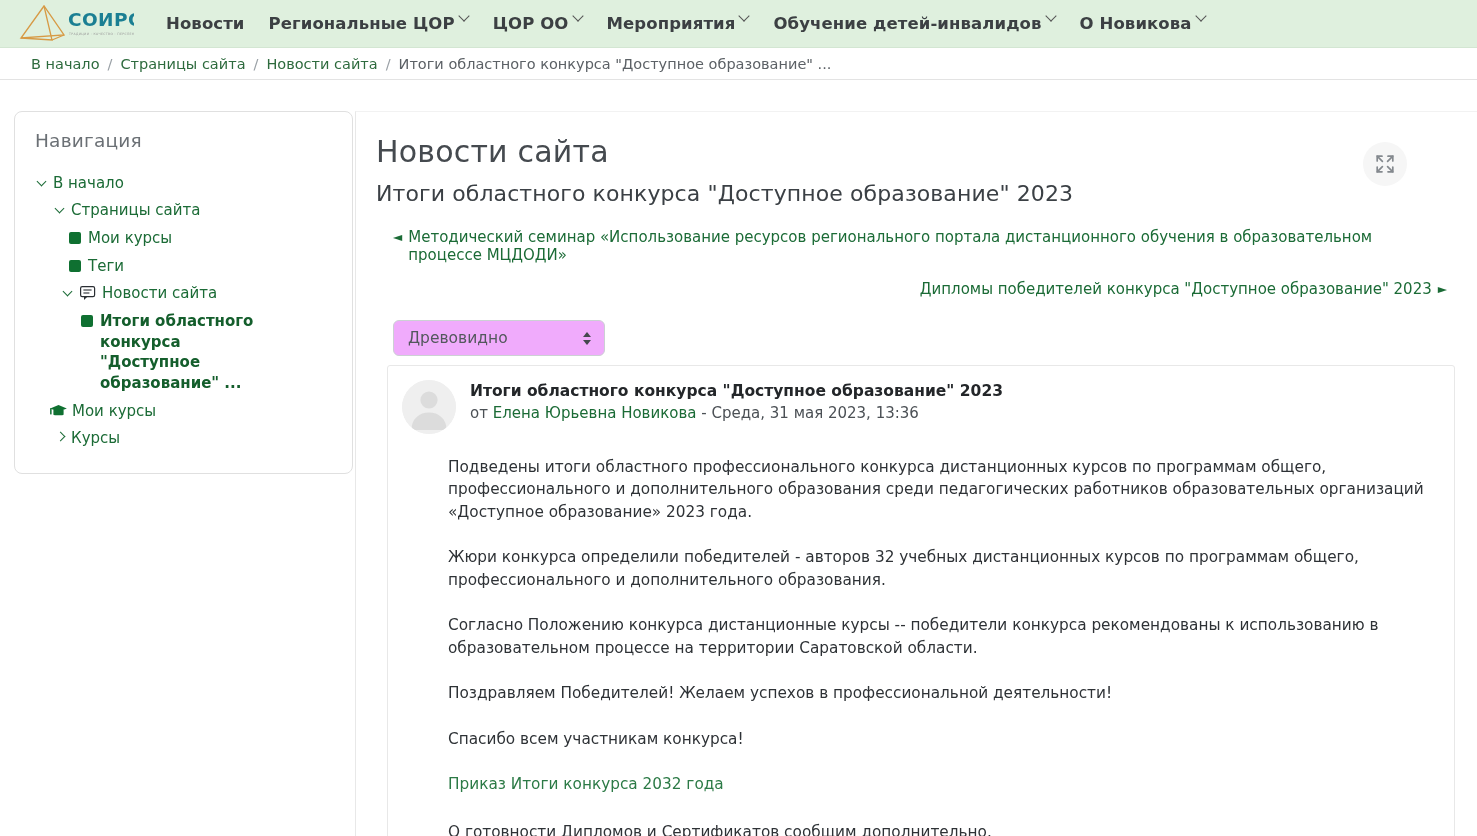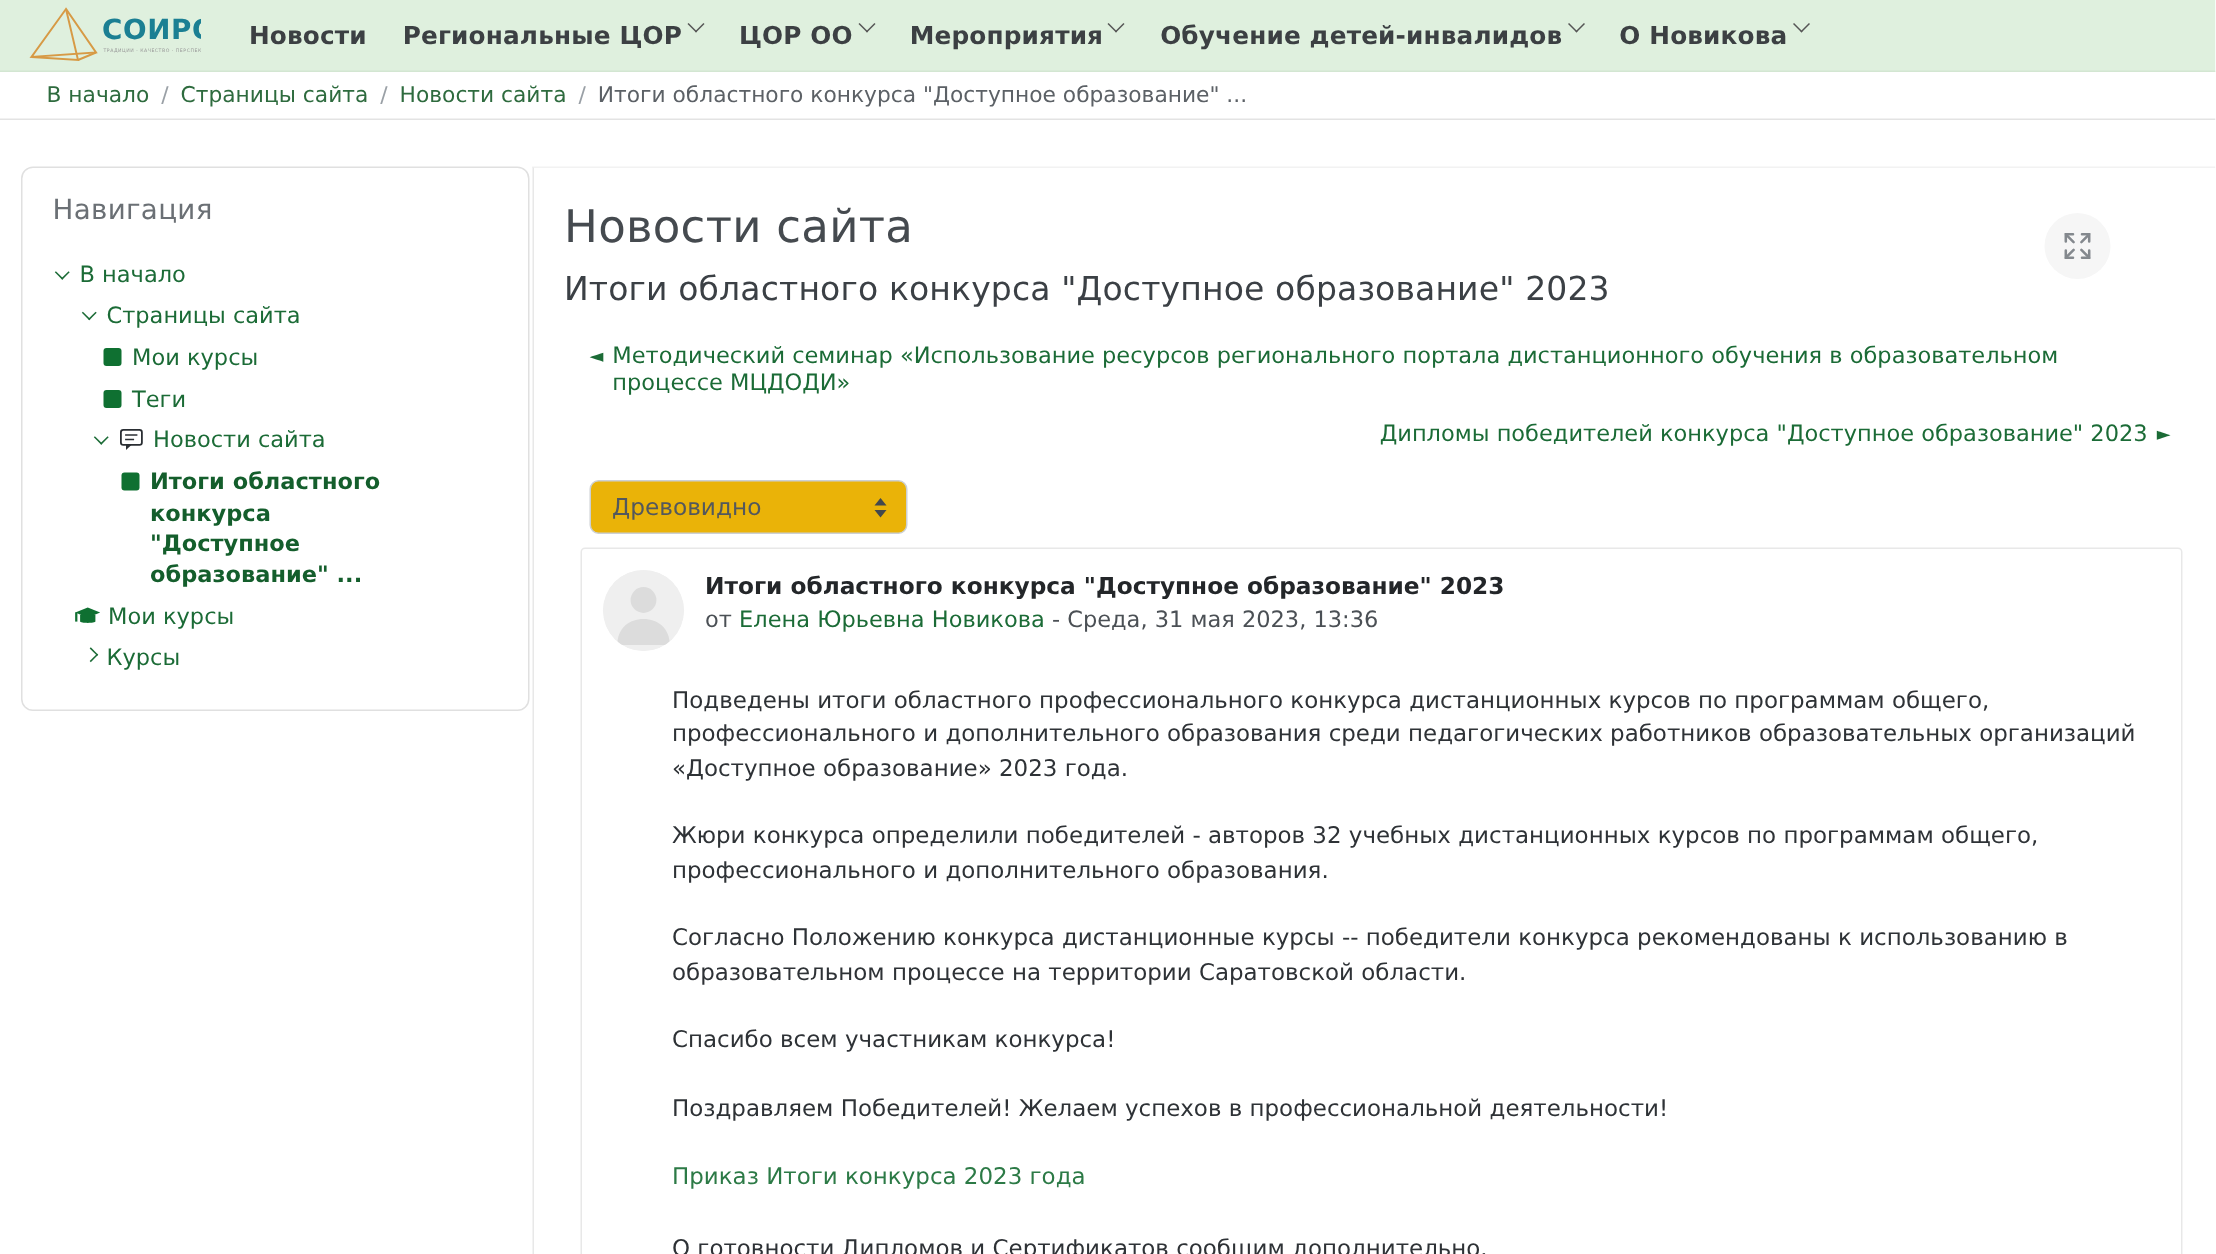--- a/index.html
+++ b/index.html
@@ -248,21 +248,21 @@
     top: -1px;
   }
 
   
   .select-row { margin-top: 22px; padding-left: 17px; }
   .mode-select {
     width: 212px;
     height: 36px;
     border: 1px solid #ccd0d4;
     border-radius: 6px;
-    background: #eab308;
+    background: #f0abfc;
     display: flex;
     align-items: center;
     justify-content: space-between;
     padding: 0 13px 0 14px;
     font-size: 15.5px;
     color: #53585d;
     cursor: pointer;
   }
   .spin {
     display: flex;
@@ -515,23 +515,23 @@
             <span>-</span>
             <span>Среда, 31 мая 2023, 13:36</span>
           </div>
         </div>
       </div>
 
       <div class="post-body">
         <p>Подведены итоги областного профессионального конкурса дистанционных курсов по программам общего, профессионального и дополнительного образования среди педагогических работников образовательных организаций «Доступное образование» 2023 года.</p>
         <p>Жюри конкурса определили победителей - авторов 32 учебных дистанционных курсов по программам общего, профессионального и дополнительного образования.</p>
         <p>Согласно Положению конкурса дистанционные курсы -- победители конкурса рекомендованы к использованию в образовательном процессе на территории Саратовской области.</p>
+        <p>Поздравляем Победителей! Желаем успехов в профессиональной деятельности!</p>
         <p>Спасибо всем участникам конкурса!</p>
-        <p>Поздравляем Победителей! Желаем успехов в профессиональной деятельности!</p>
         <p class="link-p">
-          <a class="post-link">Приказ Итоги конкурса 2023 года</a>
+          <a class="post-link">Приказ Итоги конкурса 2032 года</a>
         </p>
         <p>О готовности Дипломов и Сертификатов сообщим дополнительно.</p>
       </div>
     </article>
 
   </main>
 </div>
 
 </body></html>

